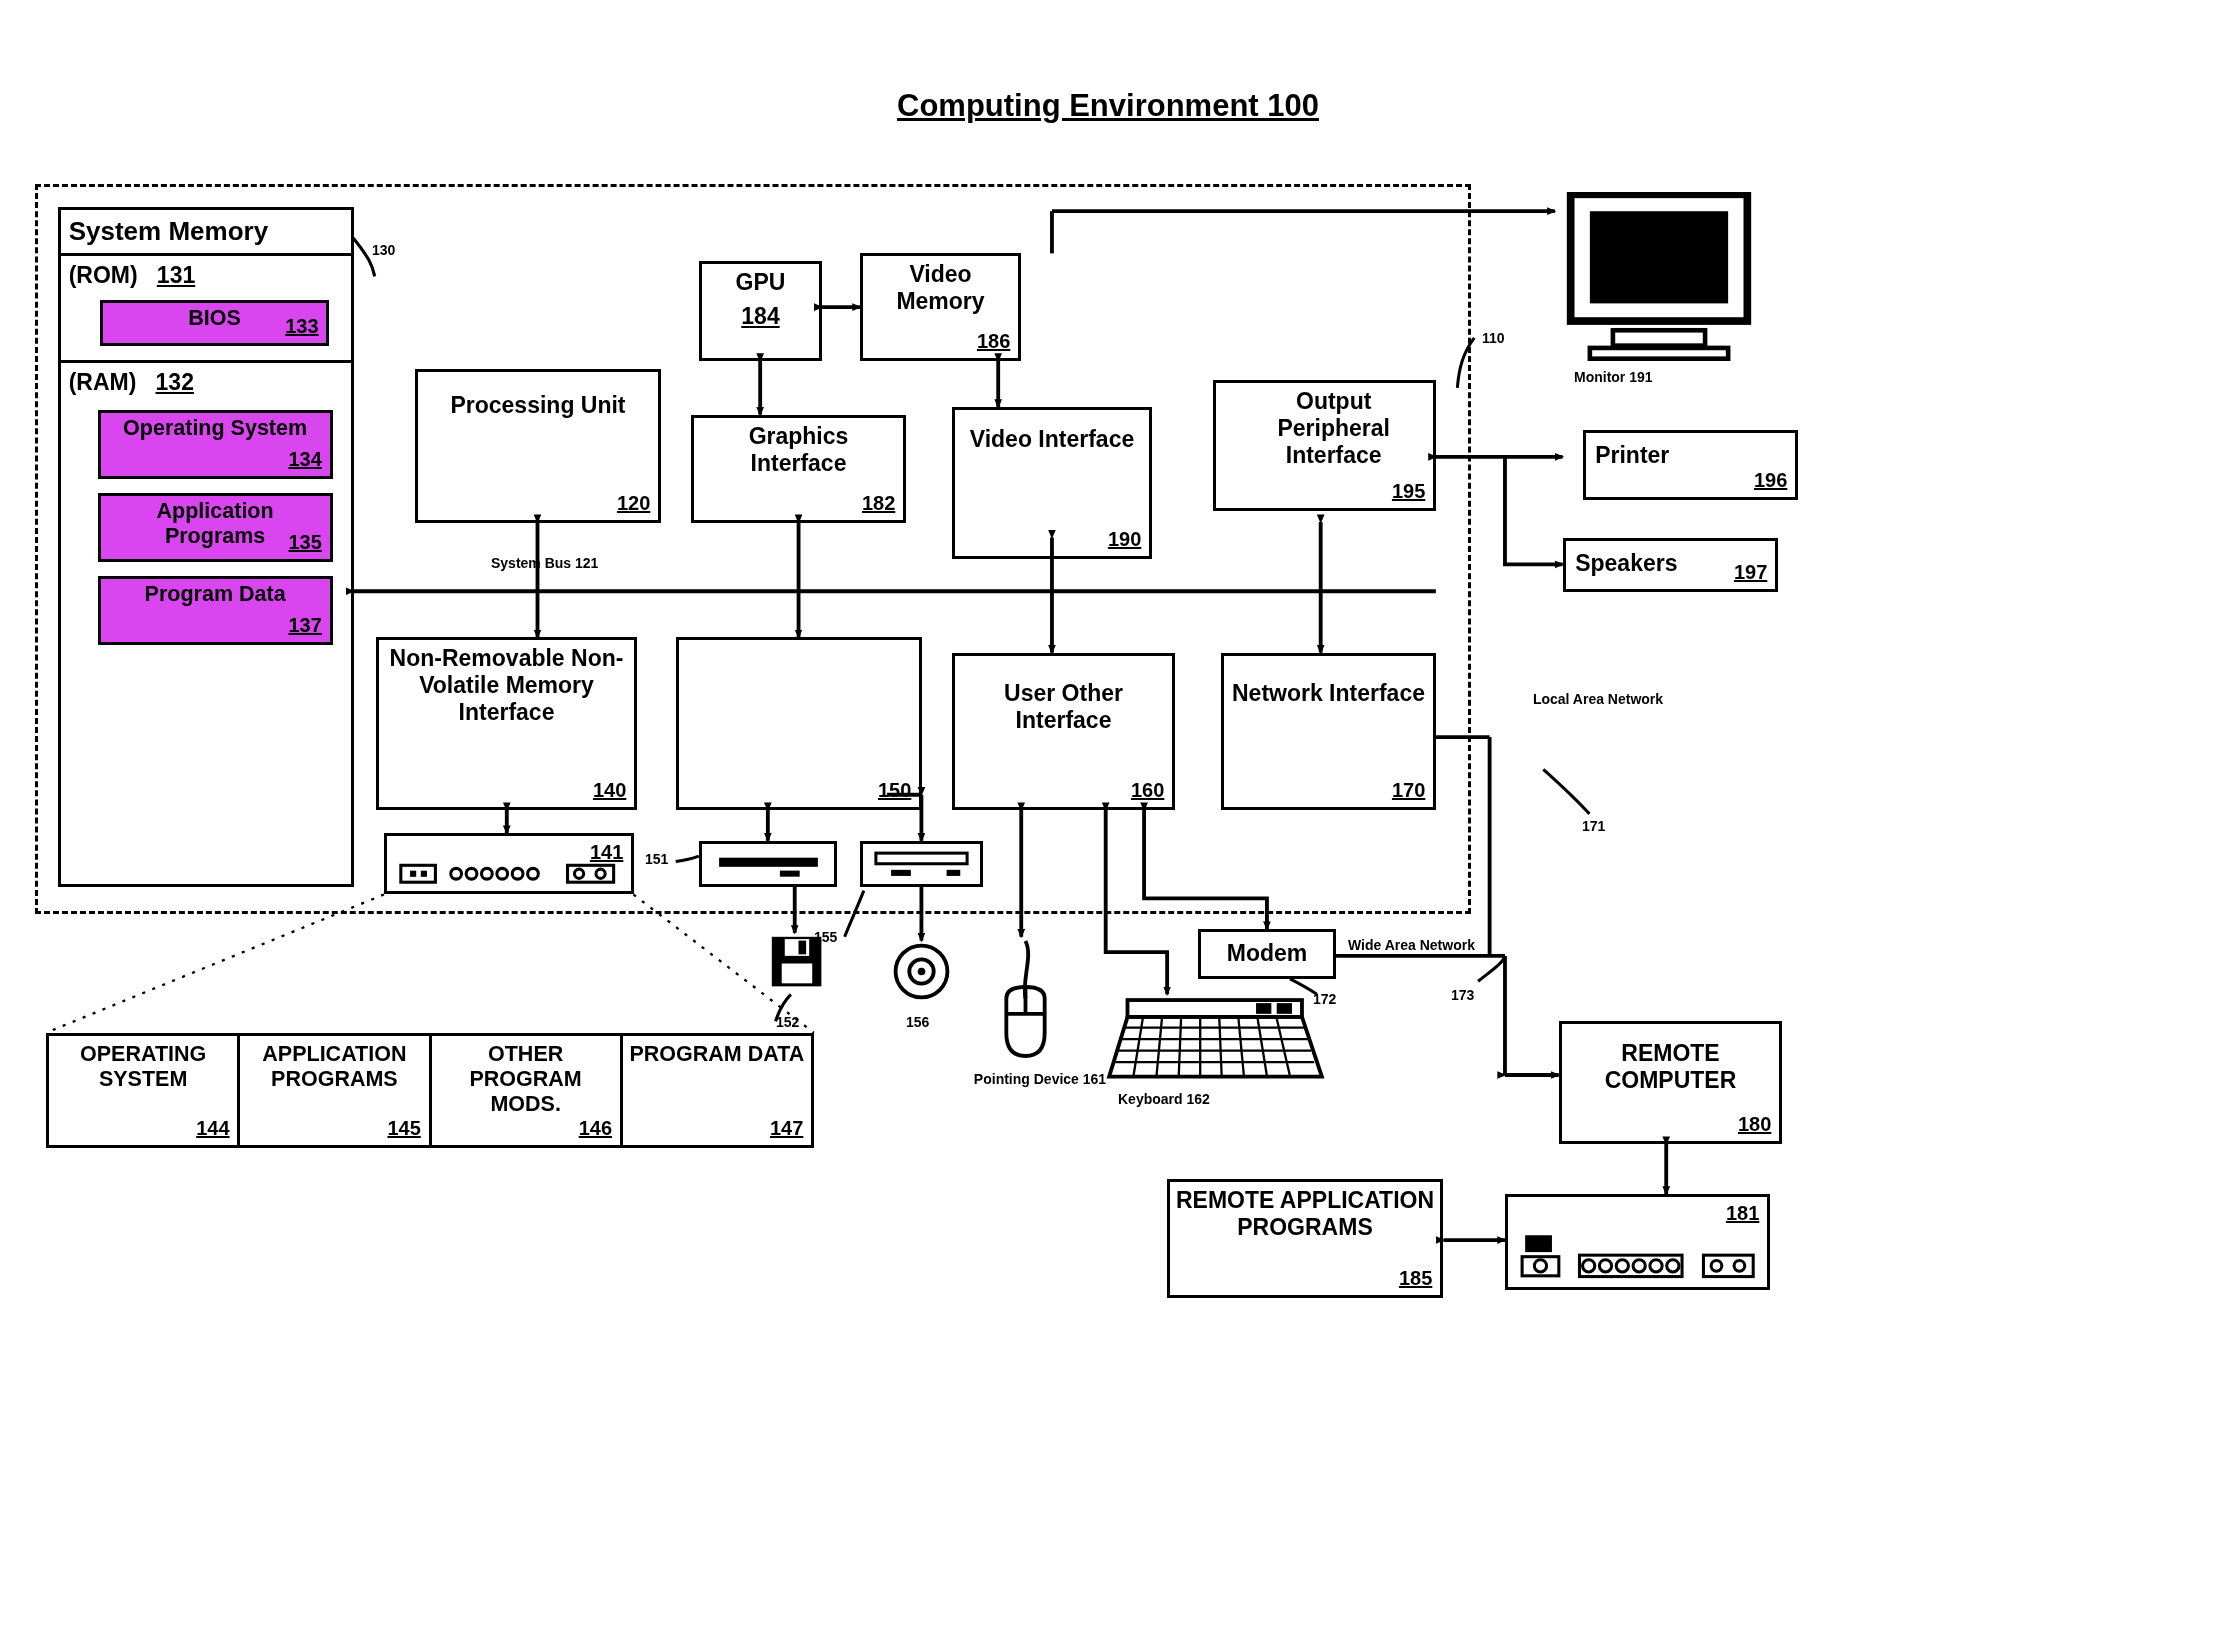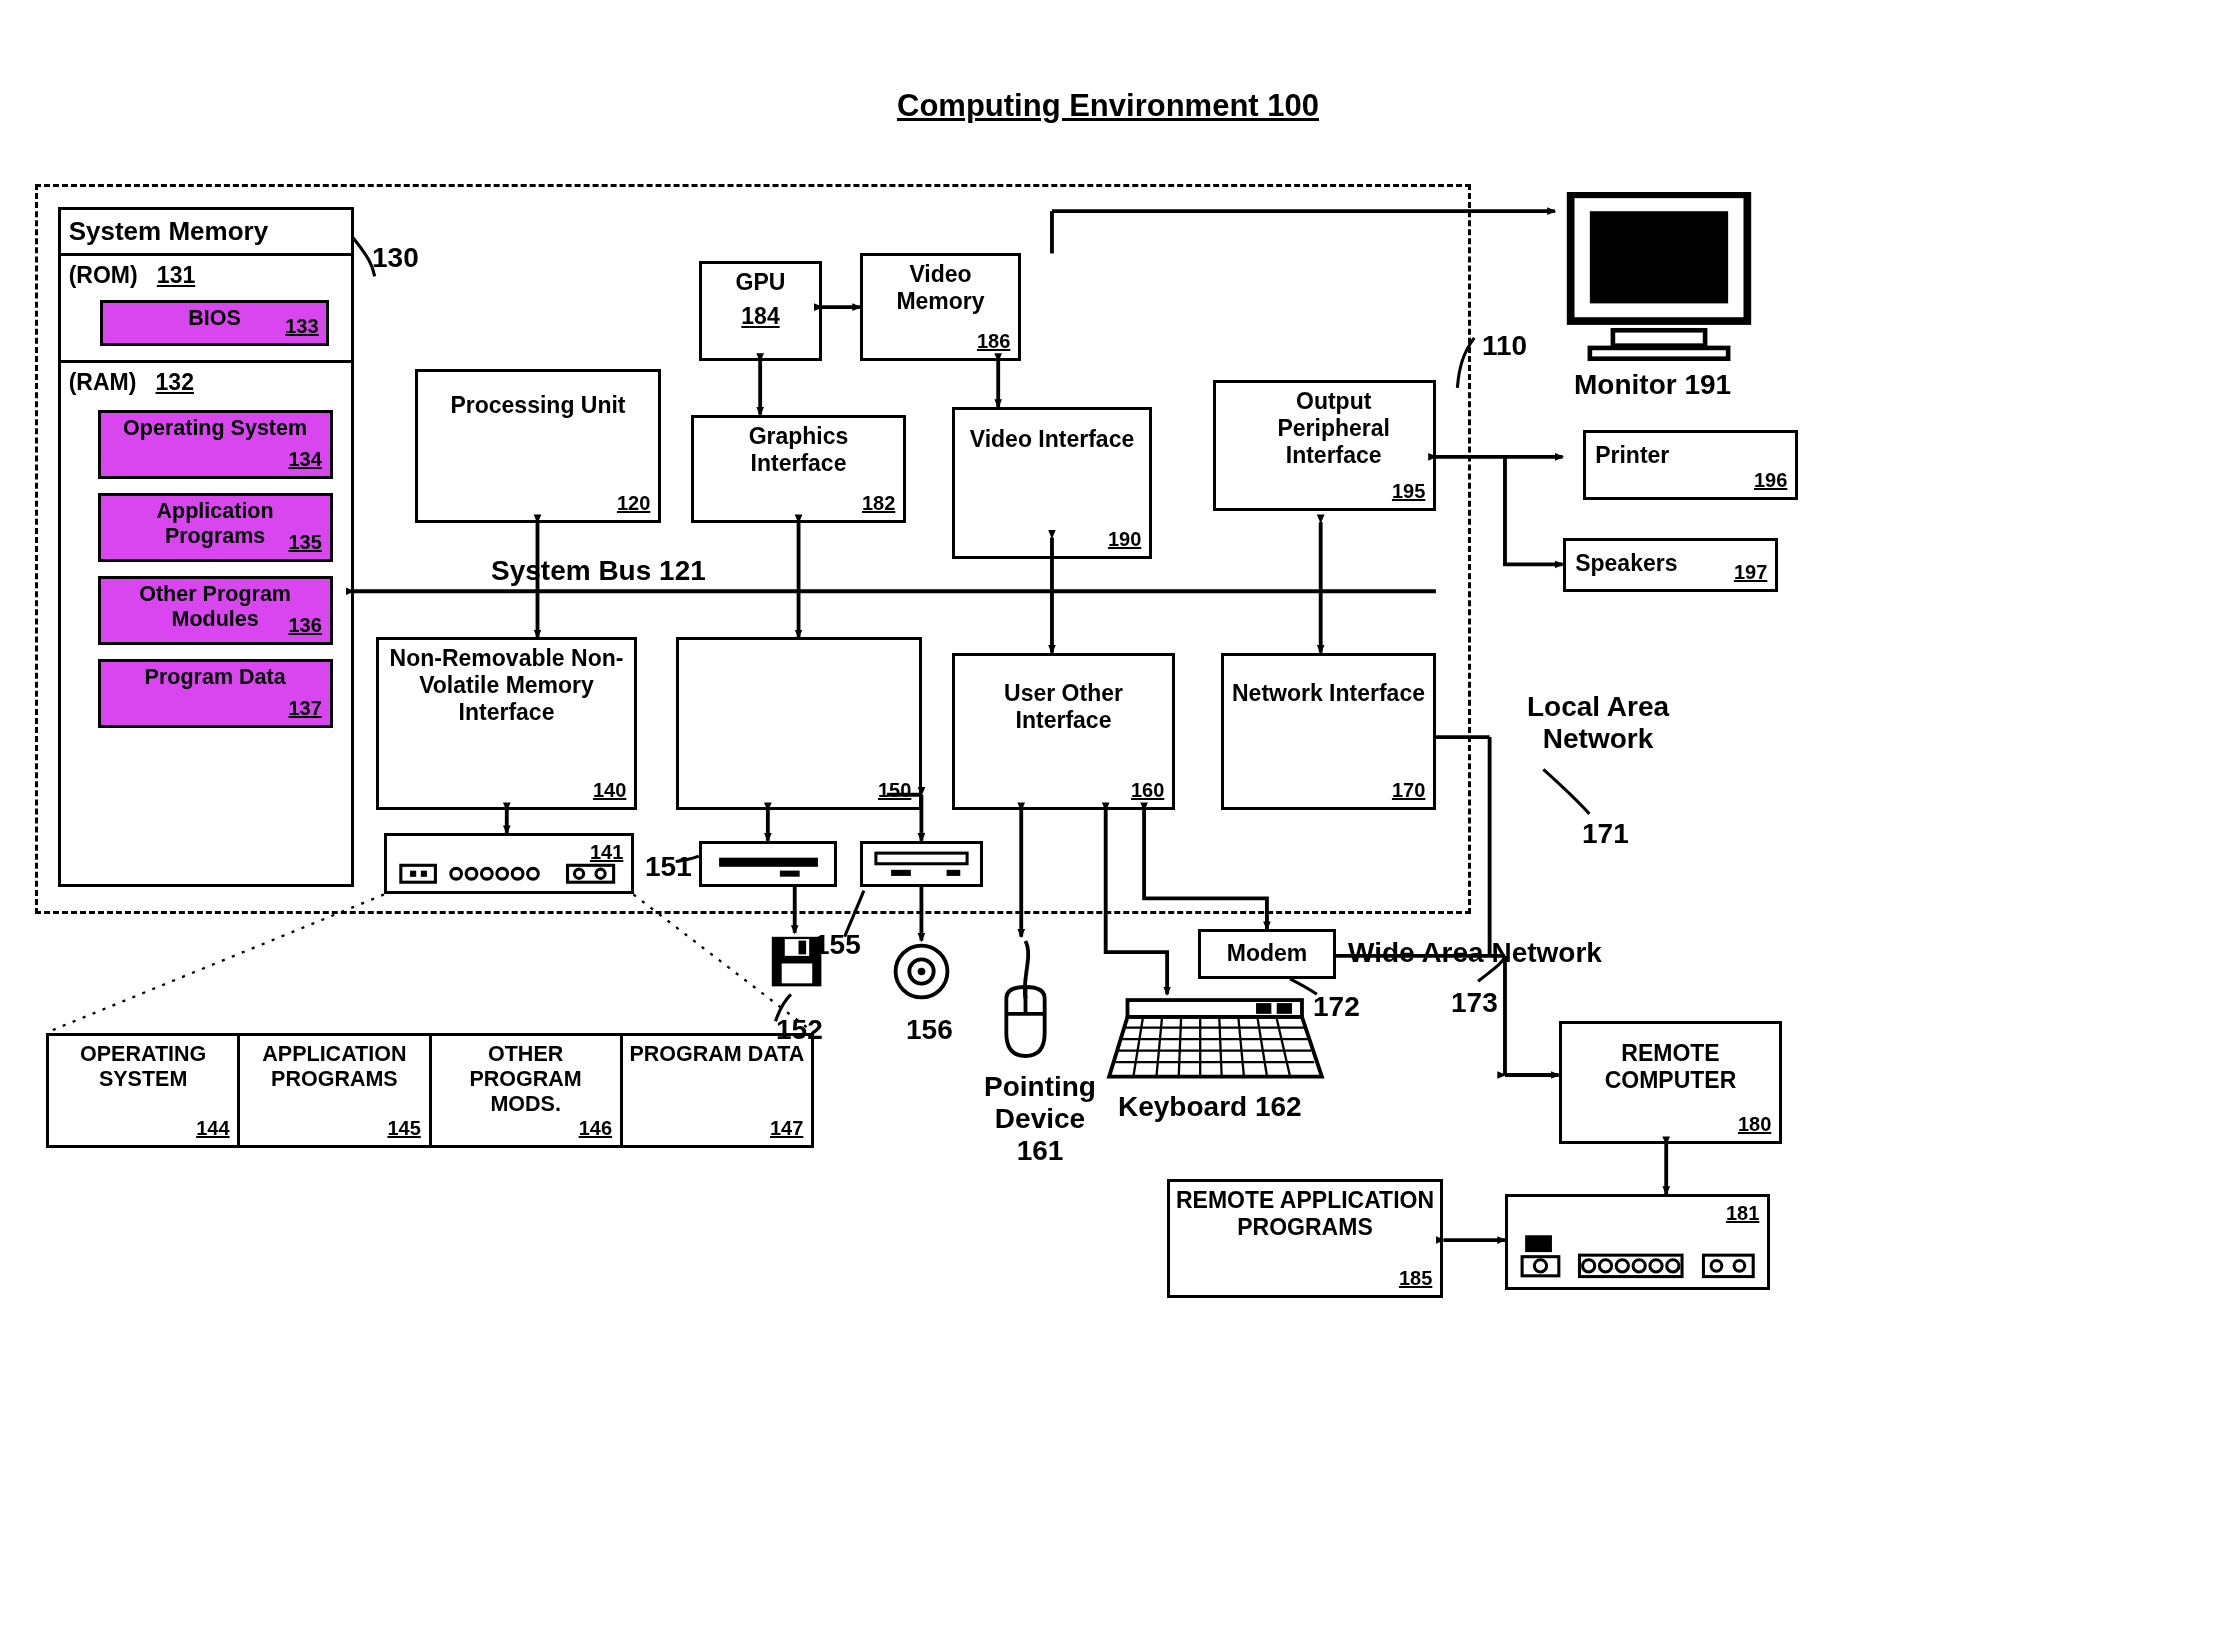--- a/index.html
+++ b/index.html
@@ -42,21 +42,21 @@
     background: #d946ef;
     text-align: center;
     font-weight: bold;
     font-size: 21.5px;
     padding: 3.1px;
     margin: 0;
   }
   .label-plain {
     position: absolute;
     font-weight: bold;
-    font-size: 28px;
+    font-size: 14px;
     text-align: left;
   }
   .ref {
     text-decoration: underline;
   }
   svg.overlay {
     position: absolute;
     left: 0; top: 0;
     width: 2216px;
     height: 1647px;
@@ -120,24 +120,20 @@
       <span style="font-size:23px;">(RAM)</span>
       &nbsp;&nbsp;<span class="ref" style="font-size:23px;">132</span>
       <div id="ram-items">
           <div class="inbox" style="margin: 14px 10.8px 0px 29px; position: relative; height: 69px; text-align: center;">
             <div>Operating System</div>
             <span class="ref-br">134</span>
           </div>
           <div class="inbox" style="margin: 14px 10.8px 0px 29px; position: relative; height: 69px; text-align: center;">
             <div>Application Programs</div>
             <span class="ref-br">135</span>
-          </div>
-          <div class="inbox" style="margin: 14px 10.8px 0px 29px; position: relative; height: 69px; text-align: center;">
-            <div>Other Program Modules</div>
-            <span class="ref-br">136</span>
           </div>
           <div class="inbox" style="margin: 14px 10.8px 0px 29px; position: relative; height: 69px; text-align: center;">
             <div>Program Data</div>
             <span class="ref-br">137</span>
           </div>
         </div>
     </div>
   </div>
   <div class="label-plain" style="left:372px; top:242px;">130</div>
 

